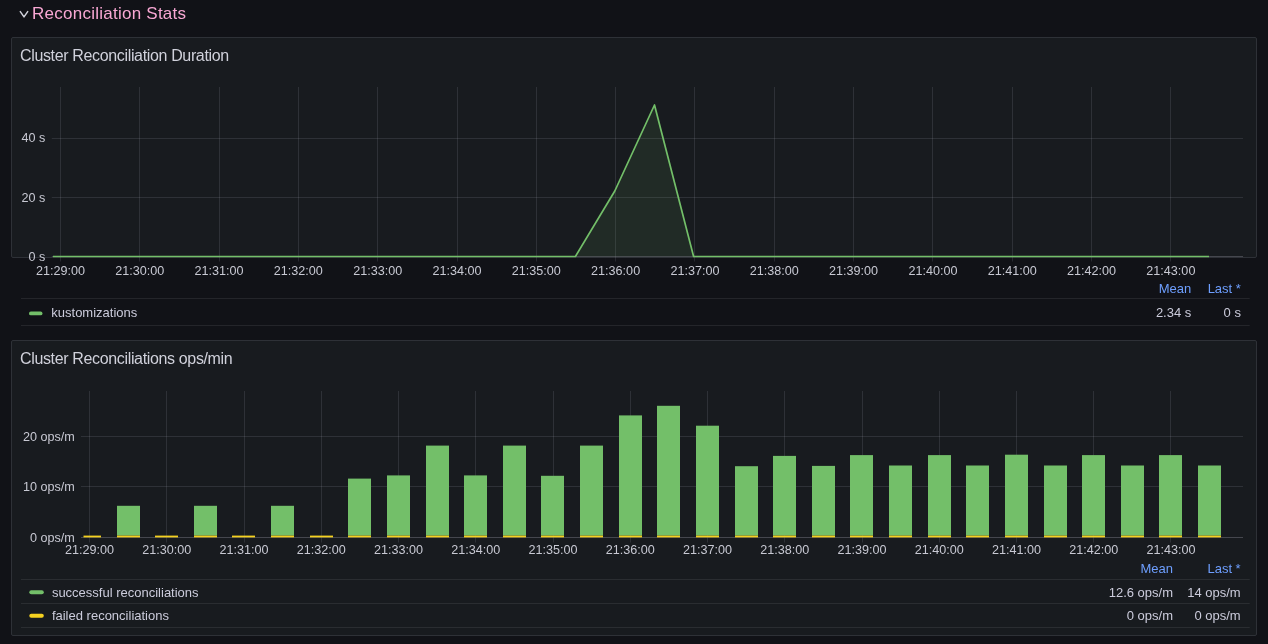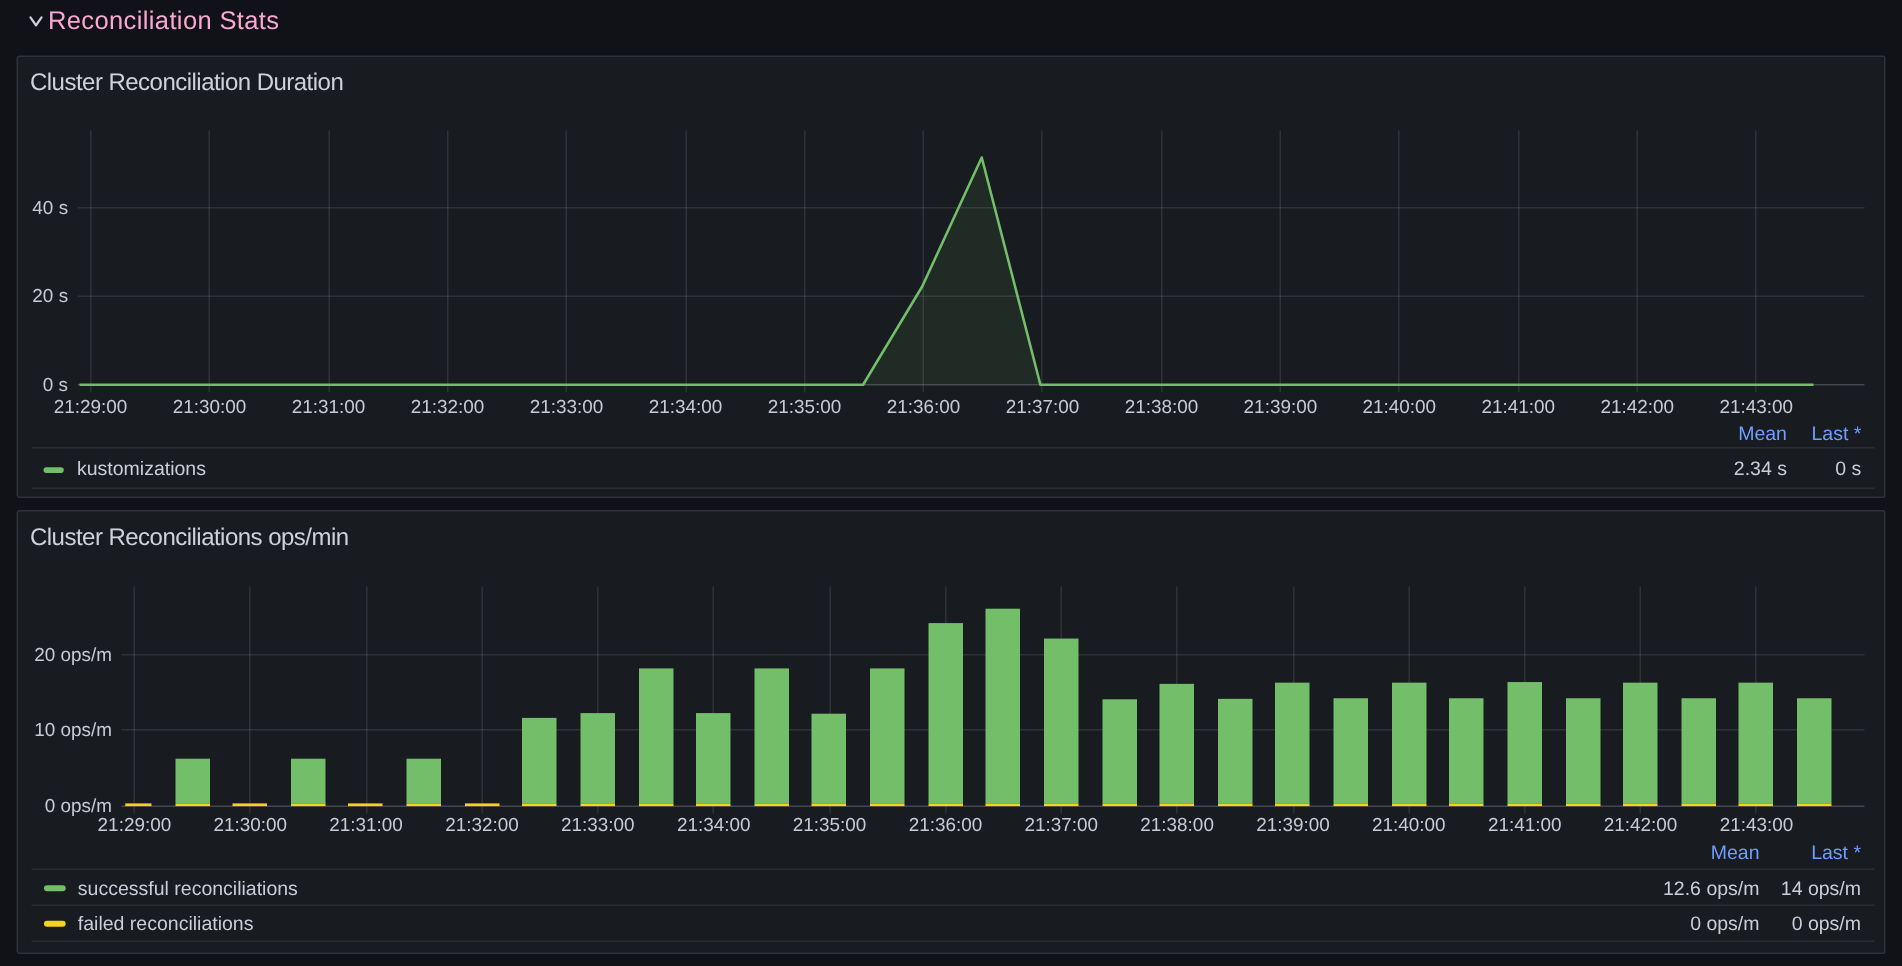--- a/index.html
+++ b/index.html
@@ -9,21 +9,21 @@
 .panel { position:absolute; background:#181b1f; border:1px solid #2e3137; border-radius:2px; }
 .ptitle { position:absolute; left:8px; top:0; height:35px; display:flex; align-items:center; font-size:16px; font-weight:500; color:#d0d1db; letter-spacing:-0.35px; }
 </style></head>
 <body>
 <div class="rowhead">
   <svg viewBox="0 0 16 16">
       <path d="M4.3 5.6 8 10.9 11.7 5.6" fill="none" stroke="#d0d1db" stroke-width="1.5" stroke-linecap="round" stroke-linejoin="round"></path>
     </svg>
   <div class="t">Reconciliation Stats</div>
 </div>
-<div class="panel" style="left:11px; top:37px; width:1246px; height:295px;">
+<div class="panel" style="left:11px; top:37px; width:1246px; height:221px;">
   <div class="ptitle">Cluster Reconciliation Duration</div>
   <svg width="1246" height="295" viewBox="0 0 1246 295" style="position:absolute;left:0;top:0;" font-family="Liberation Sans, sans-serif">
 <line x1="48.5" y1="49.0" x2="48.5" y2="218.4" stroke="rgba(204,204,220,0.13)"></line>
 <line x1="127.5" y1="49.0" x2="127.5" y2="218.4" stroke="rgba(204,204,220,0.13)"></line>
 <line x1="207.5" y1="49.0" x2="207.5" y2="218.4" stroke="rgba(204,204,220,0.13)"></line>
 <line x1="286.5" y1="49.0" x2="286.5" y2="218.4" stroke="rgba(204,204,220,0.13)"></line>
 <line x1="365.5" y1="49.0" x2="365.5" y2="218.4" stroke="rgba(204,204,220,0.13)"></line>
 <line x1="445.5" y1="49.0" x2="445.5" y2="218.4" stroke="rgba(204,204,220,0.13)"></line>
 <line x1="524.5" y1="49.0" x2="524.5" y2="218.4" stroke="rgba(204,204,220,0.13)"></line>
 <line x1="603.5" y1="49.0" x2="603.5" y2="218.4" stroke="rgba(204,204,220,0.13)"></line>

